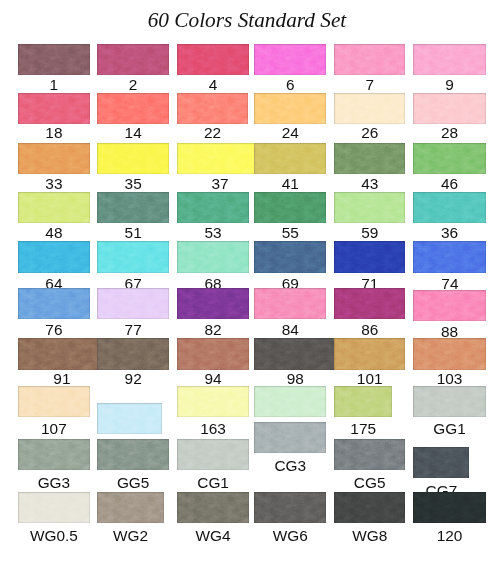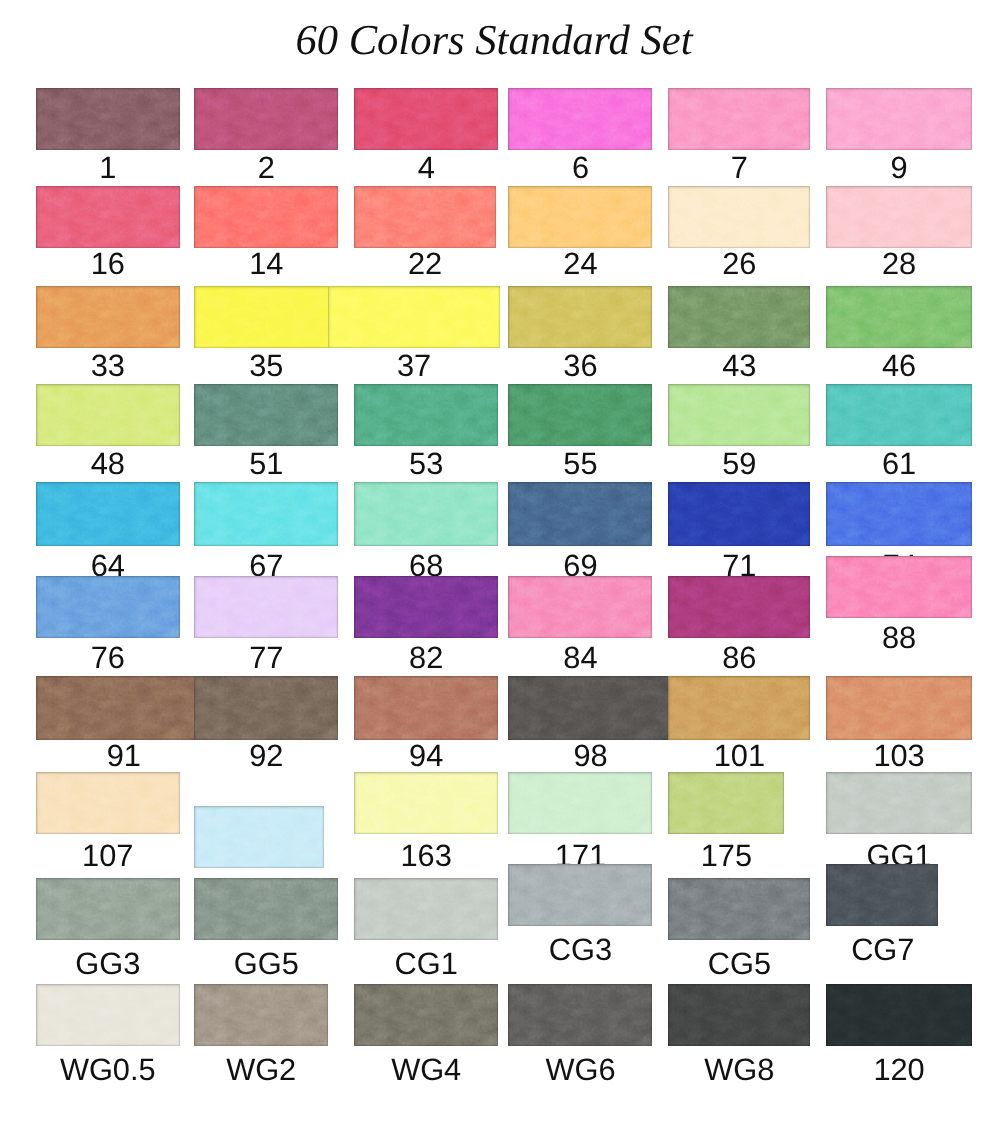--- a/index.html
+++ b/index.html
@@ -91,21 +91,21 @@
         <div class="noise"></div>
         <div class="grain"></div>
       </div>
    <div class="lab" style="top:33.90px">9</div>
   </div>
   <div class="cell" style="left:17.90px;top:93.40px;width:72.00px">
    <div class="chip" style="height: 30.3px; background: rgb(235, 101, 129);">
         <div class="noise"></div>
         <div class="grain"></div>
       </div>
-   <div class="lab" style="top:31.85px">16</div>
+   <div class="lab" style="top:31.85px">18</div>
   </div>
   <div class="cell" style="left:97.10px;top:93.40px;width:72.10px">
    <div class="chip" style="height: 30.3px; background: rgb(254, 122, 115);">
         <div class="noise"></div>
         <div class="grain"></div>
       </div>
    <div class="lab" style="top:31.85px">14</div>
   </div>
   <div class="cell" style="left:177.00px;top:93.40px;width:71px">
    <div class="chip" style="height: 30.3px; background: rgb(253, 135, 122);">
@@ -142,33 +142,33 @@
       </div>
    <div class="lab" style="top:32.80px">33</div>
   </div>
   <div class="cell" style="left:97.10px;top:143.20px;width:72.10px">
    <div class="chip" style="height: 31.1px; background: rgb(252, 247, 79);">
         <div class="noise"></div>
         <div class="grain"></div>
       </div>
    <div class="lab" style="top:32.80px">35</div>
   </div>
-  <div class="cell" style="left:164px;top:143.20px;width:86px">
+  <div class="cell" style="left:177.00px;top:143.20px;width:86px">
    <div class="chip" style="height: 31.1px; background: rgb(253, 251, 98);">
         <div class="noise"></div>
         <div class="grain"></div>
       </div>
    <div class="lab" style="top:32.80px">37</div>
   </div>
   <div class="cell" style="left:254.30px;top:143.20px;width:71.90px">
    <div class="chip" style="height: 31.1px; background: rgb(213, 198, 100);">
         <div class="noise"></div>
         <div class="grain"></div>
       </div>
-   <div class="lab" style="top:32.80px">36</div>
+   <div class="lab" style="top:32.80px">41</div>
   </div>
   <div class="cell" style="left:334.20px;top:143.20px;width:71.00px">
    <div class="chip" style="height: 31.1px; background: rgb(123, 156, 106);">
         <div class="noise"></div>
         <div class="grain"></div>
       </div>
    <div class="lab" style="top:32.80px">43</div>
   </div>
   <div class="cell" style="left:413.40px;top:143.20px;width:72.30px">
    <div class="chip" style="height: 31.1px; background: rgb(132, 197, 115);">
@@ -210,21 +210,21 @@
         <div class="noise"></div>
         <div class="grain"></div>
       </div>
    <div class="lab" style="top:32.85px">59</div>
   </div>
   <div class="cell" style="left:413.40px;top:191.90px;width:72.30px">
    <div class="chip" style="height: 30.7px; background: rgb(88, 201, 191);">
         <div class="noise"></div>
         <div class="grain"></div>
       </div>
-   <div class="lab" style="top:32.85px">61</div>
+   <div class="lab" style="top:32.85px">36</div>
   </div>
   <div class="cell" style="left:17.90px;top:241.40px;width:72.00px">
    <div class="chip" style="height: 31.2px; background: rgb(65, 188, 227);">
         <div class="noise"></div>
         <div class="grain"></div>
       </div>
    <div class="lab" style="top:34.20px">64</div>
   </div>
   <div class="cell" style="left:97.10px;top:241.40px;width:72.10px">
    <div class="chip" style="height: 31.2px; background: rgb(107, 228, 232);">
@@ -289,21 +289,21 @@
       </div>
    <div class="lab" style="top:33.70px">84</div>
   </div>
   <div class="cell" style="left:334.20px;top:288.10px;width:71.00px">
    <div class="chip" style="height: 30.8px; background: rgb(174, 61, 129);">
         <div class="noise"></div>
         <div class="grain"></div>
       </div>
    <div class="lab" style="top:33.70px">86</div>
   </div>
-  <div class="cell" style="left:413.40px;top:278px;width:72.30px">
+  <div class="cell" style="left:413.40px;top:290px;width:72.30px">
    <div class="chip" style="height: 30.8px; background: rgb(251, 140, 188);">
         <div class="noise"></div>
         <div class="grain"></div>
       </div>
    <div class="lab" style="top:33.70px">88</div>
   </div>
   <div class="cell" style="left:17.90px;top:337.90px;width:88px">
    <div class="chip" style="height: 31.7px; background: rgb(147, 112, 90);">
         <div class="noise"></div>
         <div class="grain"></div>
@@ -401,35 +401,35 @@
       </div>
    <div class="lab" style="top:35.80px">GG5</div>
   </div>
   <div class="cell" style="left:177.00px;top:438.90px;width:72.20px">
    <div class="chip" style="height: 30.9px; background: rgb(199, 206, 199);">
         <div class="noise"></div>
         <div class="grain"></div>
       </div>
    <div class="lab" style="top:35.80px">CG1</div>
   </div>
-  <div class="cell" style="left:254.30px;top:432px;width:71.90px">
+  <div class="cell" style="left:254.30px;top:422px;width:71.90px">
    <div class="chip" style="height: 30.9px; background: rgb(170, 179, 182);">
         <div class="noise"></div>
         <div class="grain"></div>
       </div>
    <div class="lab" style="top:35.80px">CG3</div>
   </div>
   <div class="cell" style="left:334.20px;top:438.90px;width:71.00px">
    <div class="chip" style="height: 30.9px; background: rgb(124, 130, 133);">
         <div class="noise"></div>
         <div class="grain"></div>
       </div>
    <div class="lab" style="top:35.80px">CG5</div>
   </div>
-  <div class="cell" style="left:413.40px;top:432px;width:56px">
+  <div class="cell" style="left:413.40px;top:447px;width:56px">
    <div class="chip" style="height: 30.9px; background: rgb(78, 86, 93);">
         <div class="noise"></div>
         <div class="grain"></div>
       </div>
    <div class="lab" style="top:35.80px">CG7</div>
   </div>
   <div class="cell" style="left:17.90px;top:491.90px;width:72.00px">
    <div class="chip" style="height: 30.9px; background: rgb(233, 231, 220);">
         <div class="noise"></div>
         <div class="grain"></div>

